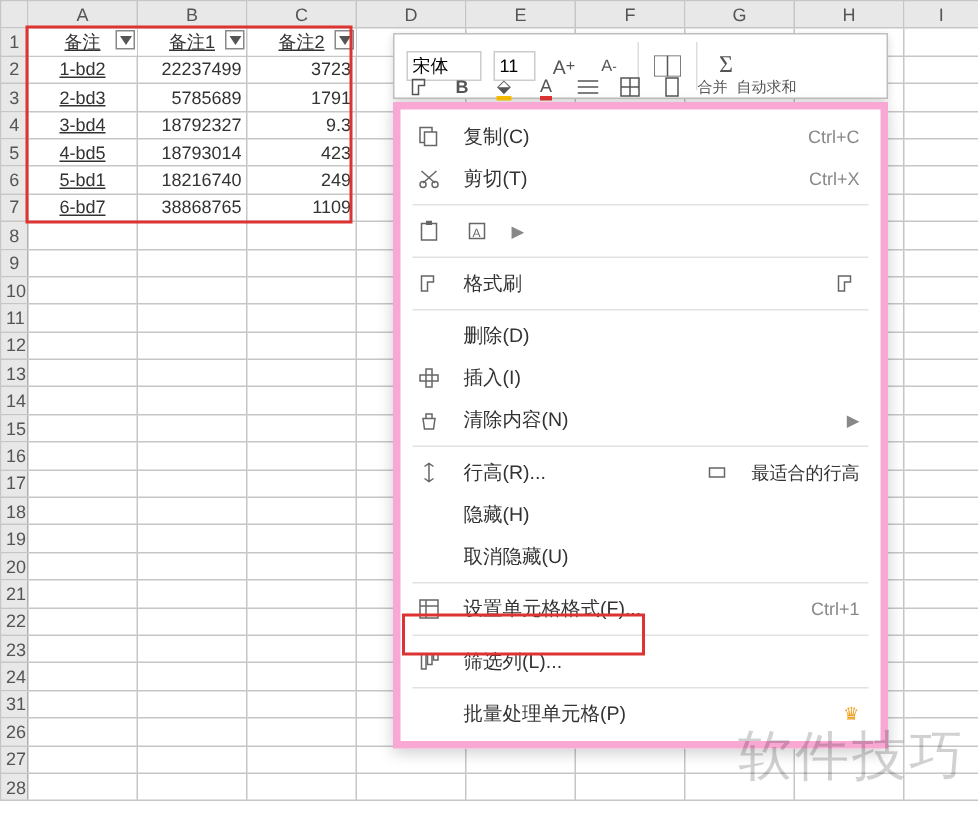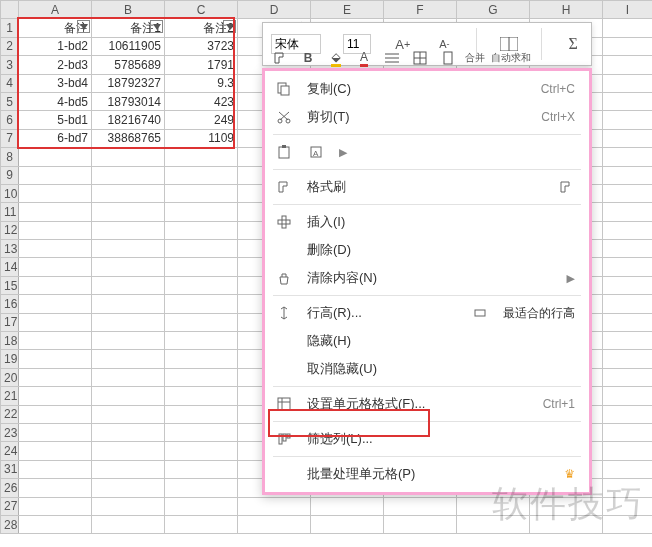--- a/index.html
+++ b/index.html
@@ -2,33 +2,33 @@
 <html><head>
 <meta charset="utf-8">
 <style>
 *{box-sizing:border-box;margin:0;padding:0;font-family:"Microsoft YaHei",sans-serif;}
 body{background:#fff;width:652px;height:547px;overflow:hidden;position:relative;font-size:12px;color:#333;}
 .sheet{position:absolute;left:0;top:0;width:652px;border-collapse:collapse;table-layout:fixed;}
 .sheet td,.sheet th{border:1px solid #c6c6c6;height:18.4px;padding:0 3px;overflow:hidden;white-space:nowrap;font-size:12px;background:#fff;}
 .sheet .rowh{width:18px;text-align:center;background:#e8e8e8;color:#555;border-right:1px solid #b0b0b0;}
 .sheet .colh{background:#e8e8e8;text-align:center;color:#555;height:18px;font-weight:normal;}
 .sheet .corner{background:#e8e8e8;}
-.cell-left{text-align:right;}
+.cell-left{text-align:center;text-decoration:underline;}
 .cell-right{text-align:right;}
 .hdr{background:#fff;position:relative;}
 .drop{position:absolute;right:1px;top:1px;width:13px;height:13px;border:1px solid #888;display:flex;align-items:center;justify-content:center;}
 .drop svg{width:8px;height:6px;}
 .redbox{position:absolute;border:2px solid #d33;pointer-events:none;}
 #rb1{left:17px;top:17px;width:218px;height:132px;}
-.toolbar{position:absolute;left:262px;top:22px;width:330px;height:44px;background:#fff;border:1px solid #bfbfbf;box-shadow:0 2px 6px rgba(0,0,0,.15);display:flex;align-items:center;padding:2px 8px;gap:22px;}
+.toolbar{position:absolute;left:262px;top:22px;width:330px;height:44px;background:#fff;border:1px solid #bfbfbf;box-shadow:0 2px 6px rgba(0,0,0,.15);display:flex;align-items:center;padding:2px 8px;gap:8px;}
 .toolbar input{border:1px solid #ccc;height:20px;padding:0 3px;font-size:12px;}
 .tb-btn{width:22px;height:22px;display:flex;align-items:center;justify-content:center;color:#555;}
 .tb-sep{width:1px;height:32px;background:#ddd;}
 .tb-stack{display:flex;flex-direction:column;align-items:center;justify-content:center;font-size:10px;color:#555;gap:1px;}
-.menu{position:absolute;left:262px;top:68px;width:330px;background:#fff;border:3px solid #f9a8d4;box-shadow:0 3px 10px rgba(0,0,0,.2);padding:4px 0;}
+.menu{position:absolute;left:262px;top:68px;width:330px;background:#fff;border:5px solid #f9a8d4;box-shadow:0 3px 10px rgba(0,0,0,.2);padding:4px 0;}
 .mi{height:28px;display:flex;align-items:center;padding:0 14px 0 10px;gap:14px;position:relative;}
 .mi .ico{width:18px;height:18px;display:flex;align-items:center;justify-content:center;color:#666;}
 .mi .lbl{flex:1;font-size:13px;color:#333;}
 .mi .sc{color:#888;font-size:12px;}
 .mi .r-ico{width:18px;display:flex;align-items:center;justify-content:center;color:#666;}
 .msep{height:1px;background:#e2e2e2;margin:3px 8px;}
 #rb2{left:268px;top:409px;width:162px;height:28px;}
 .watermark{position:absolute;right:8px;bottom:18px;font-size:36px;color:rgba(0,0,0,.18);font-family:"SimHei","Microsoft YaHei";letter-spacing:2px;pointer-events:none;}
 .arrow-r{font-size:11px;color:#888;}
 </style>
@@ -83,21 +83,21 @@
         <td class="hdr cell-left">备注</td>
         <td></td>
         <td></td>
         <td></td>
         <td></td>
         <td></td>
       </tr>
       <tr>
         <td class="rowh">2</td>
         <td class="cell-left">1-bd2</td>
-        <td class="cell-right">10611905</td>
+        <td class="cell-right">22237499</td>
         <td class="cell-right">3723</td>
         <td></td>
         <td class="cell-right"></td>
         <td></td>
         <td></td>
         <td></td>
         <td></td>
       </tr>
       <tr>
         <td class="rowh">3</td>
@@ -519,31 +519,31 @@
       </span>
     <span class="lbl">格式刷</span>
     <span class="r-ico">
         <svg width="14" height="14">
           <path d="M2 2h8v4H6v6H2z" fill="none" stroke="#666"></path>
         </svg>
       </span>
   </div>
   <div class="msep"></div>
   <div class="mi">
+    <span class="ico"></span>
+    <span class="lbl">删除(D)</span>
+  </div>
+  <div class="mi">
     <span class="ico">
         <svg width="14" height="14">
           <rect x="1" y="5" width="12" height="4" fill="none" stroke="#666"></rect>
           <rect x="5" y="1" width="4" height="12" fill="none" stroke="#666"></rect>
         </svg>
       </span>
     <span class="lbl">插入(I)</span>
-  </div>
-  <div class="mi">
-    <span class="ico"></span>
-    <span class="lbl">删除(D)</span>
   </div>
   <div class="mi">
     <span class="ico">
         <svg width="14" height="14">
           <path d="M3 6h8l-1 7H4z M5 6V3h4v3" fill="none" stroke="#666"></path>
         </svg>
       </span>
     <span class="lbl">清除内容(N)</span>
     <span class="arrow-r">▶</span>
   </div>

